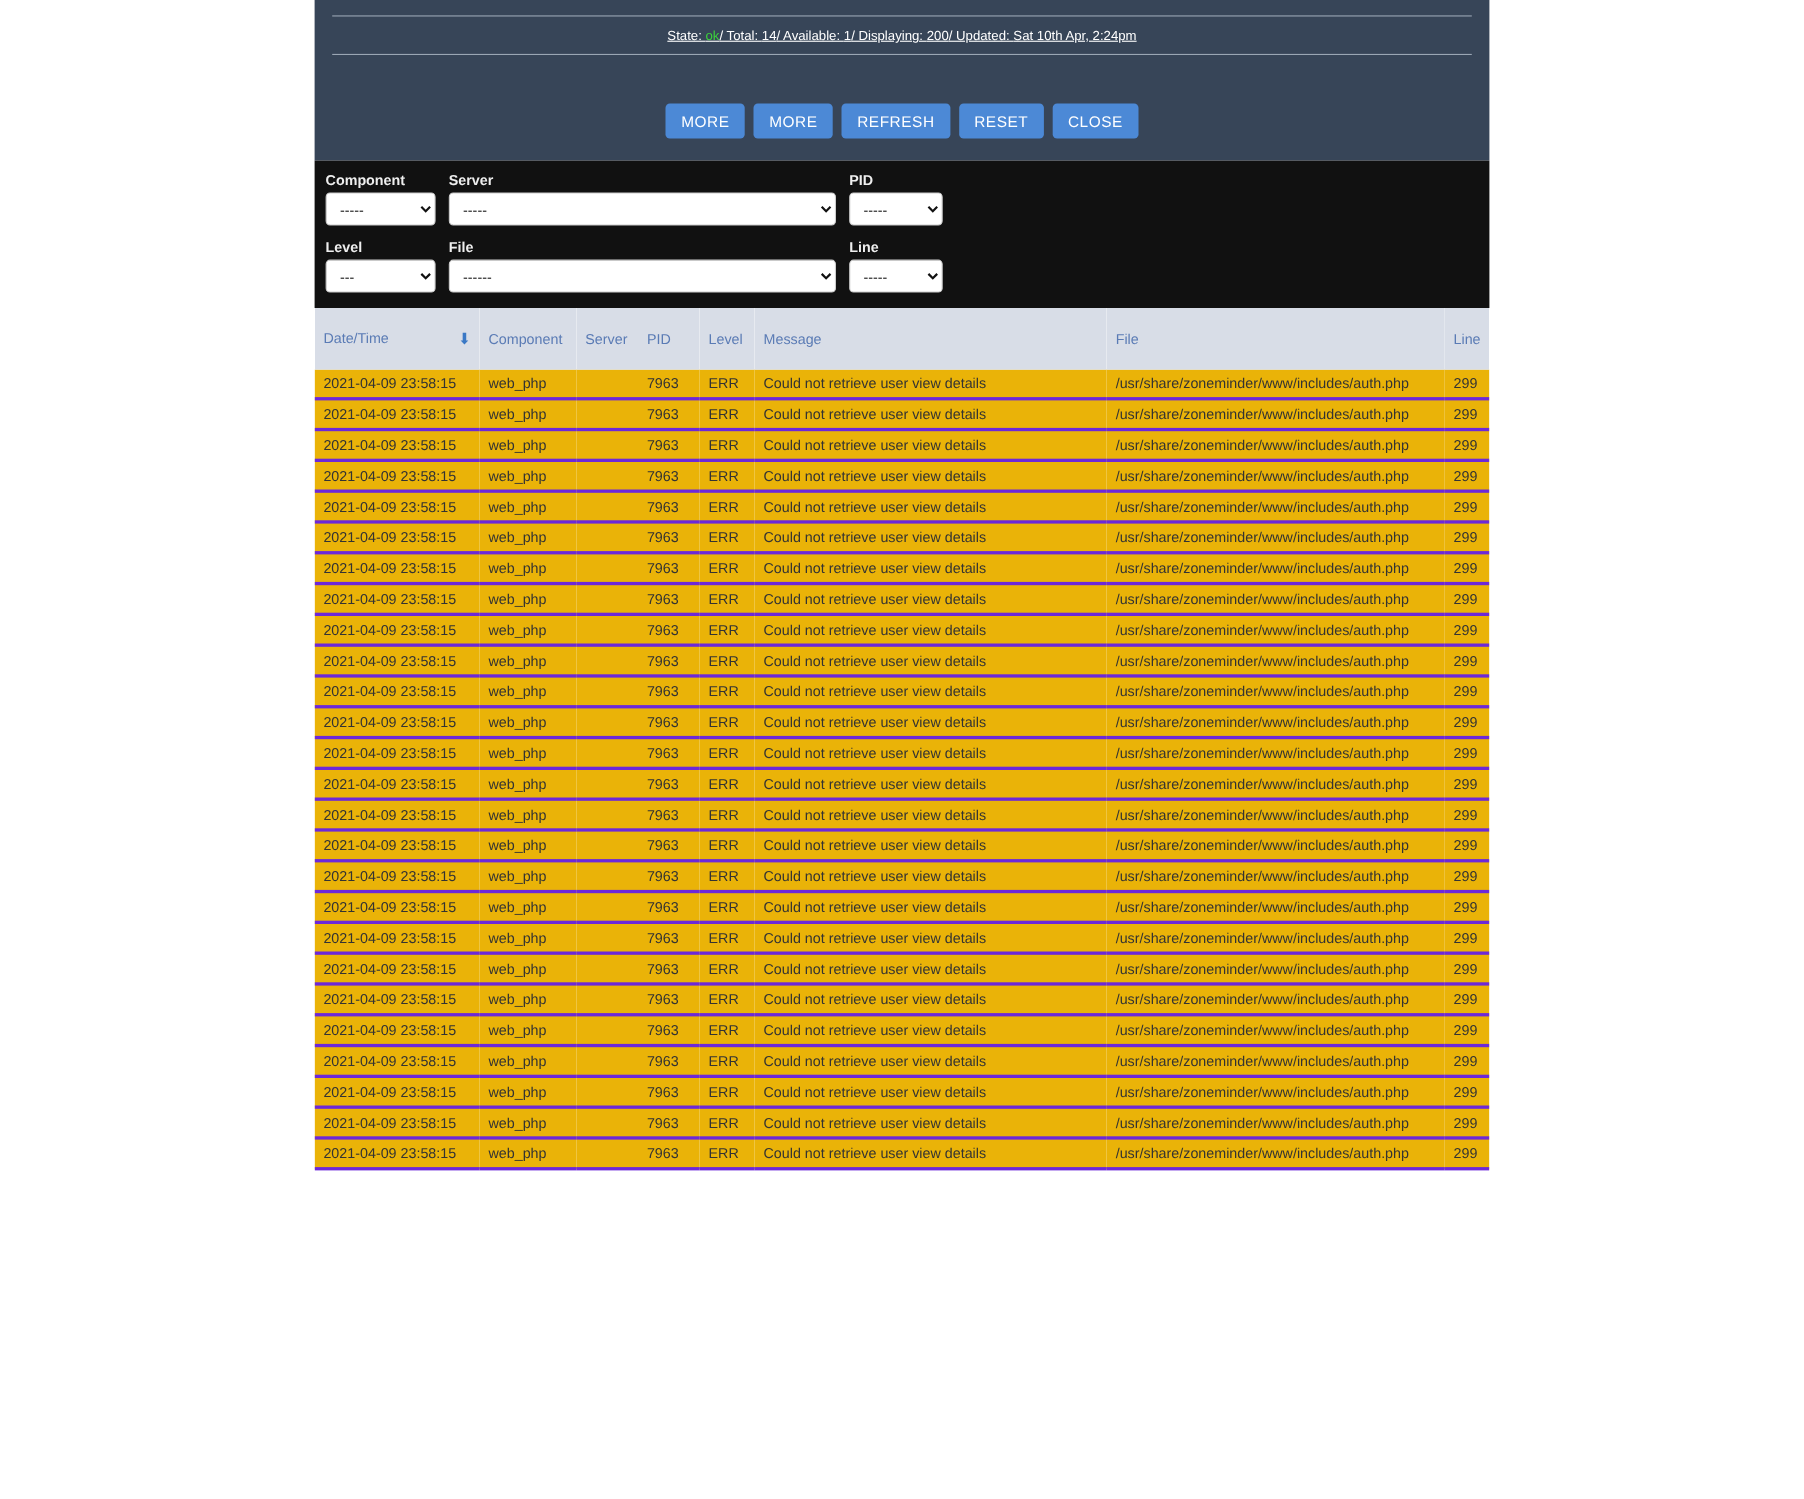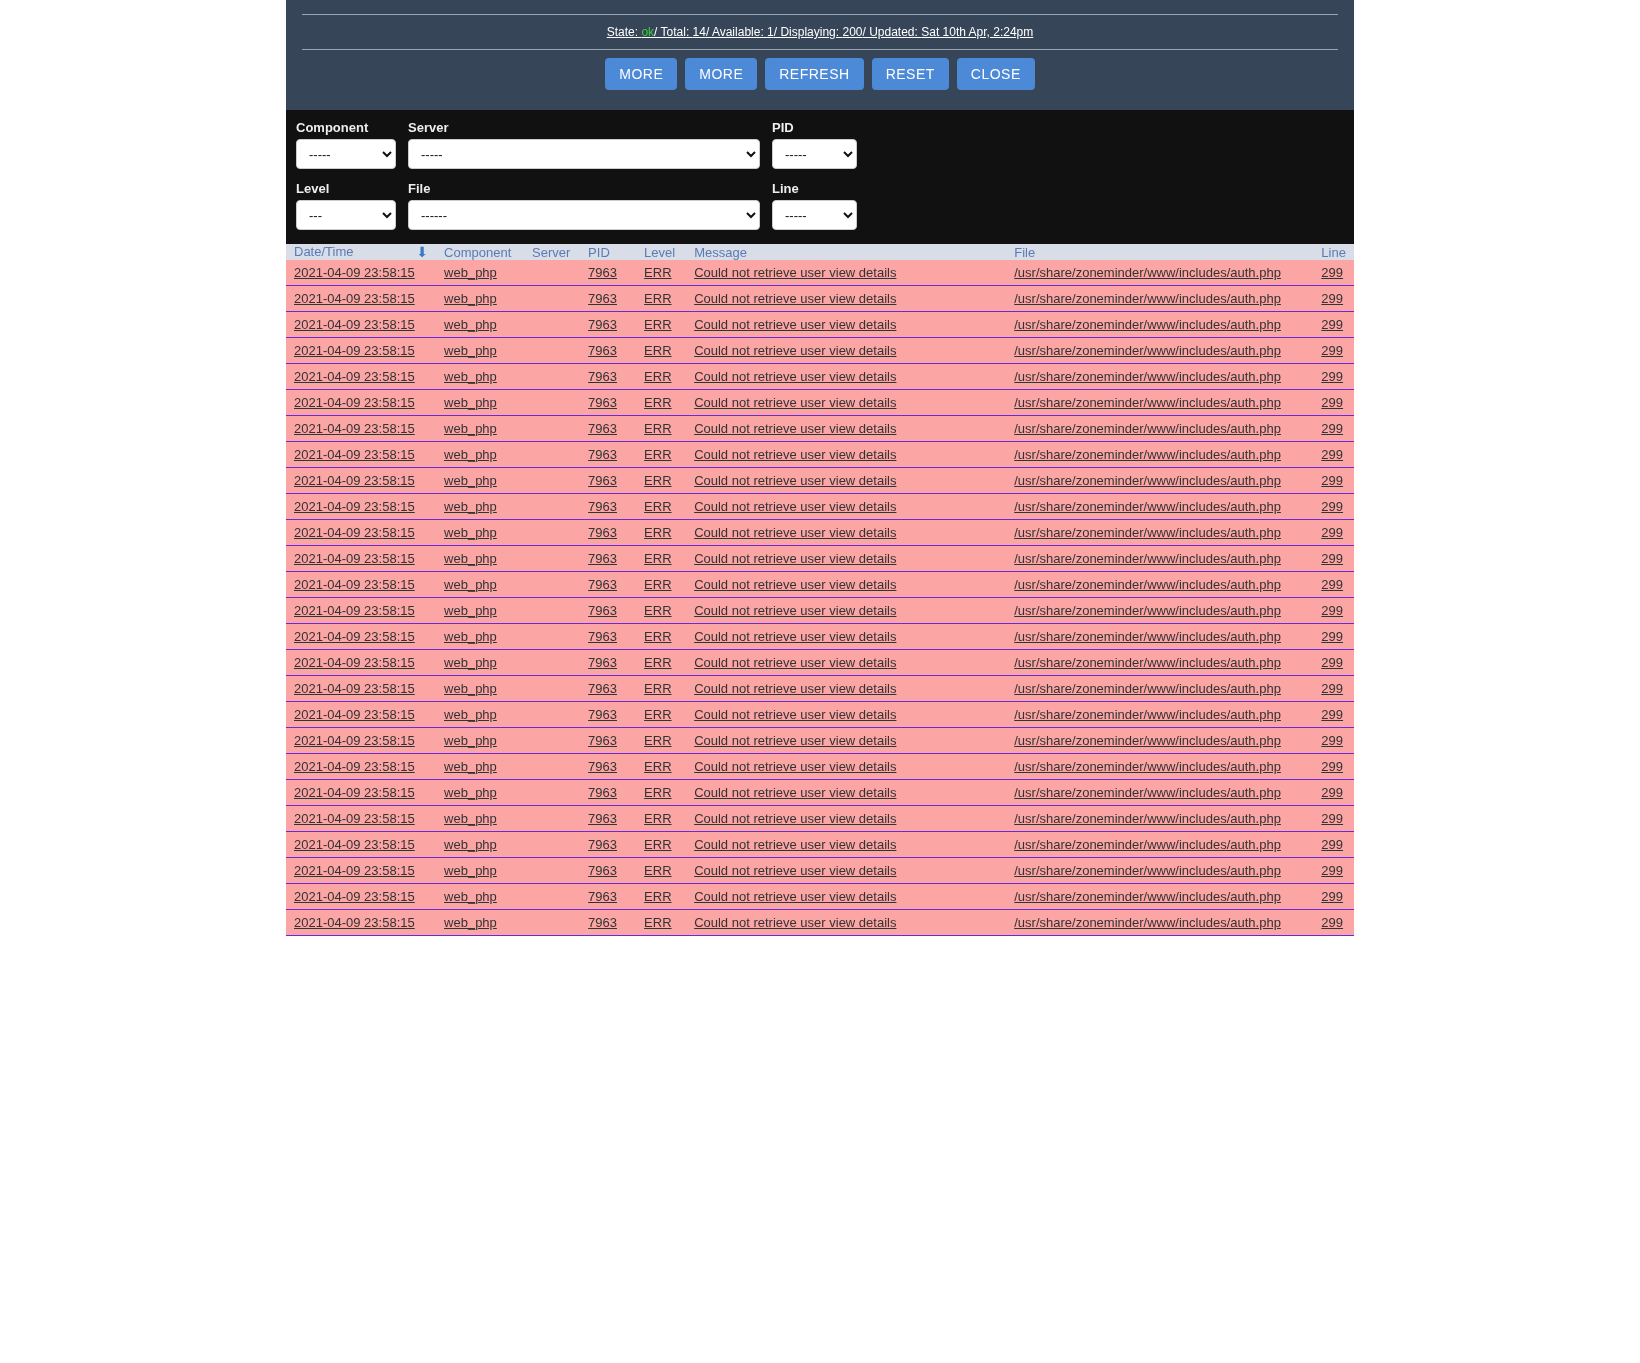--- a/index.html
+++ b/index.html
@@ -48,20 +48,21 @@
   .btn {
     background: #4c89d6;
     color: #fff;
     border: none;
     border-radius: 4px;
     padding: 8px 14px;
     font-size: 14px;
     font-family: inherit;
     cursor: pointer;
     letter-spacing: 0.5px;
+    margin-top: 36px;
   }
 
   
   .filters {
     background: #111;
     color: #fff;
     padding: 10px 10px 14px 10px;
     display: flex;
     flex-direction: column;
     gap: 12px;
@@ -107,38 +108,37 @@
   table.log {
     width: 100%;
     border-collapse: collapse;
     font-size: 13px;
   }
   table.log thead th {
     background: #d8dde7;
     color: #5a7bb5;
     font-weight: normal;
     text-align: left;
-    padding: 0 8px;
+    padding: 20px 8px;
     position: sticky;
     top: 0;
     cursor: pointer;
   }
   table.log thead th.sort-active .sort-ico {
     color: #3a78c5;
     font-size: 14px;
     float: right;
   }
   table.log tbody td {
     padding: 5px 8px;
     white-space: nowrap;
   }
   table.log tbody tr.err {
-    background: #fca5a5;
-    border-bottom: 1px solid #6d28d9;
-    text-decoration: underline;
+    background: #eab308;
+    border-bottom: 3px solid #6d28d9;
   }
   
   col.c-dt   { width: 150px; }
   col.c-comp { width: 88px; }
   col.c-srv  { width: 56px; }
   col.c-pid  { width: 56px; }
   col.c-lvl  { width: 50px; }
   col.c-msg  { width: 320px; }
   col.c-file { width: 307px; }
   col.c-line { width: 32px; }

